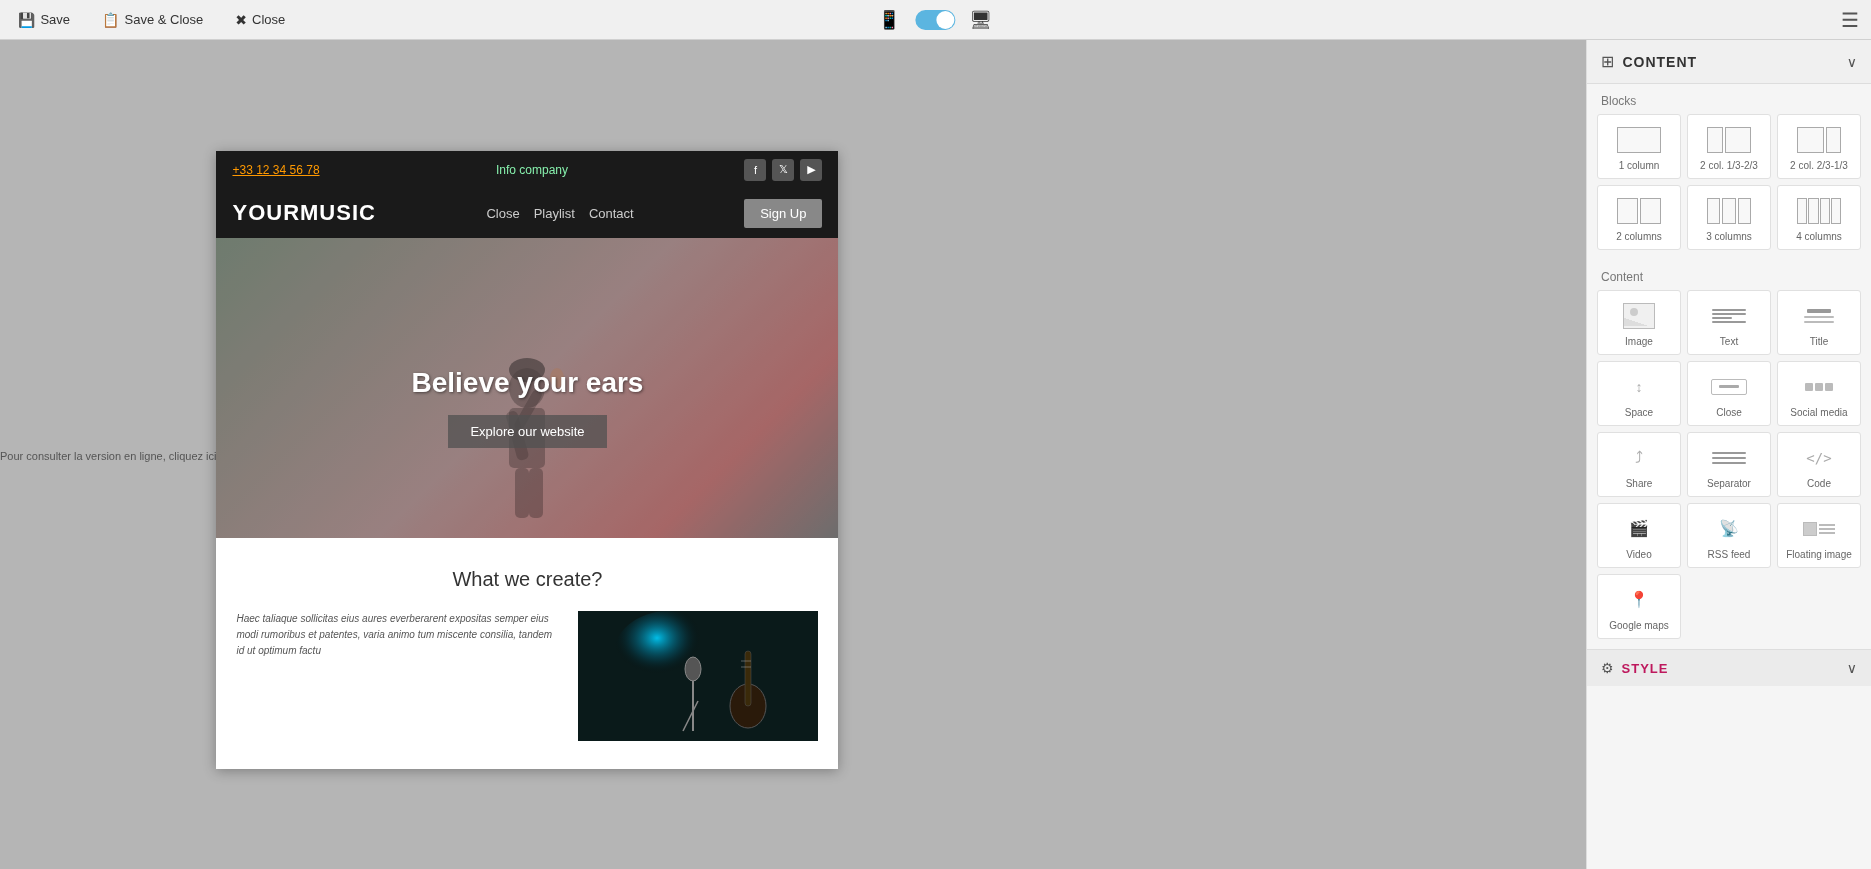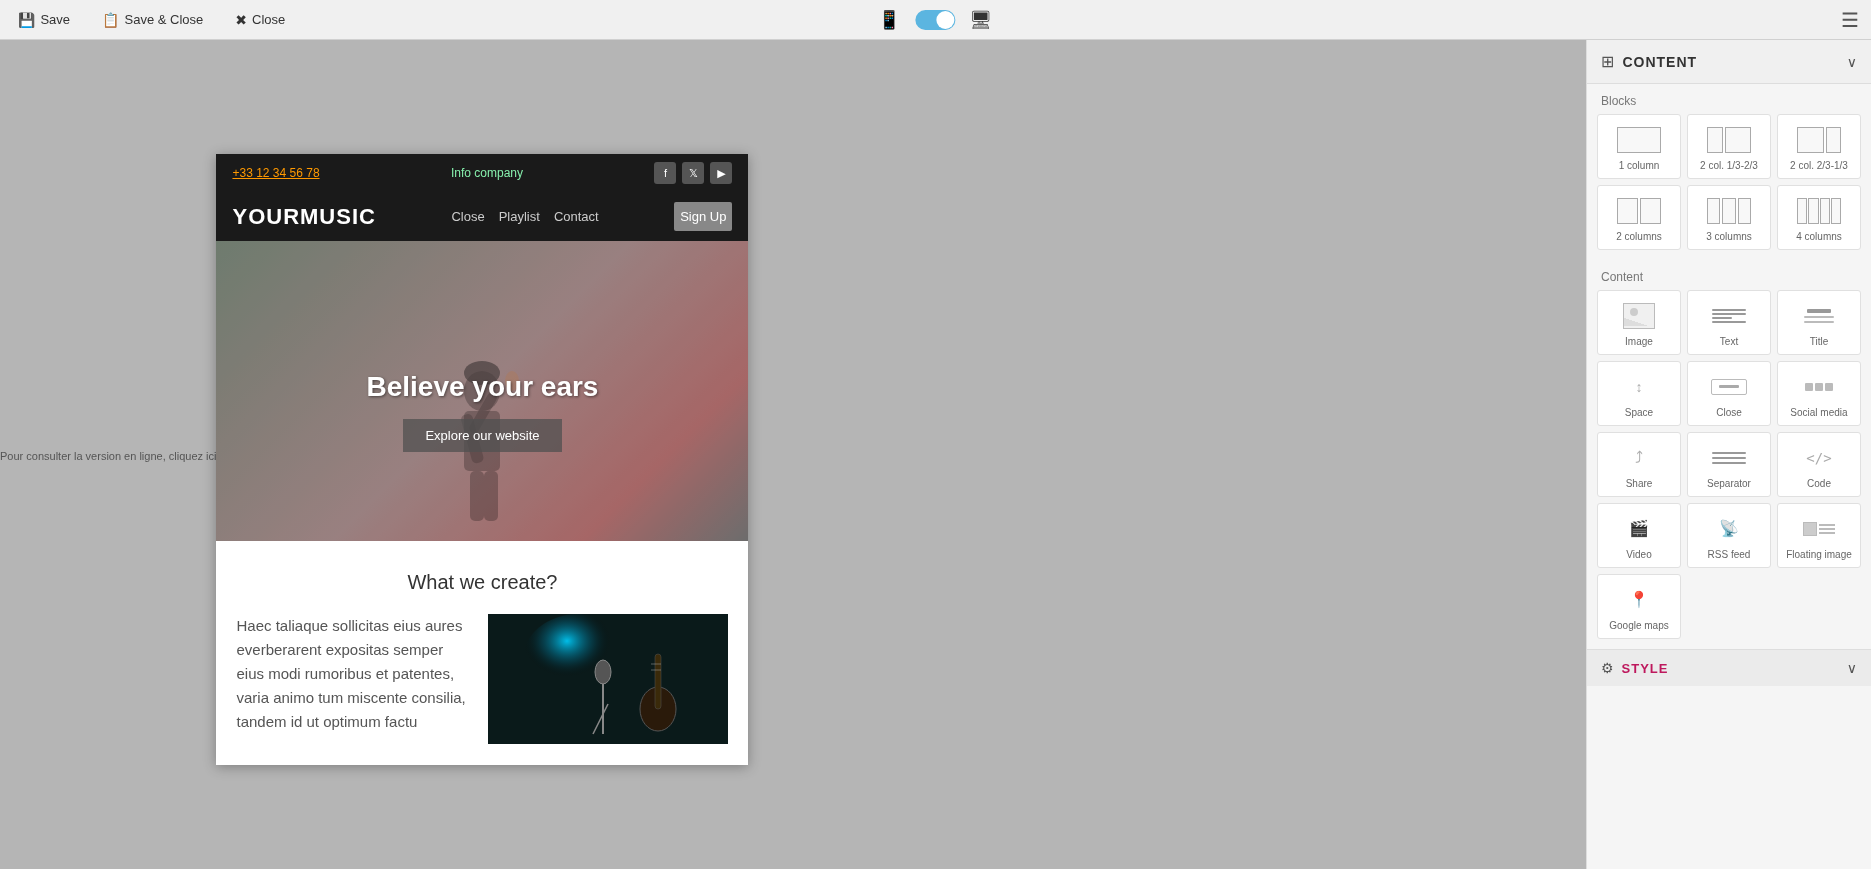--- a/index.html
+++ b/index.html
@@ -84,21 +84,21 @@
     .notice-bar {
       font-size: 11px;
       color: #555;
       margin-bottom: 8px;
       text-align: center;
     }
     .notice-bar a { color: #555; }
 
     
     .site-preview {
-      width: 532px;
+      width: 622px;
       background: white;
       box-shadow: 0 2px 12px rgba(0,0,0,0.3);
     }
 
     
     .site-top-bar {
       background: #1a1a1a;
       color: white;
       display: flex;
       align-items: center;
@@ -125,21 +125,21 @@
       justify-content: space-between;
       padding: 10px 16px;
     }
     .site-logo { color: white; font-size: 22px; font-weight: bold; letter-spacing: 1px; }
     .nav-links { display: flex; gap: 14px; }
     .nav-link { color: #ccc; font-size: 13px; text-decoration: none; cursor: pointer; }
     .nav-signup {
       background: #888;
       color: white;
       border: none;
-      padding: 7px 6px;
+      padding: 7px 16px;
       font-size: 13px;
       cursor: pointer;
       border-radius: 2px;
     }
 
     
     .site-hero {
       width: 100%;
       height: 300px;
       background: linear-gradient(135deg, #8a9a8a 0%, #c0a0a0 50%, #d08080 80%, #888 100%);
@@ -172,37 +172,38 @@
       left: 50%;
       transform: translateX(-50%);
       width: 120px;
       height: 180px;
       opacity: 0.6;
     }
 
     
     .site-content {
       background: white;
-      padding: 30px 20px 21px;
+      padding: 30px 20px 28px;
     }
     .section-title {
       text-align: center;
       font-size: 20px;
       color: #333;
       margin-bottom: 20px;
     }
     .content-grid {
       display: flex;
       gap: 16px;
     }
     .content-text {
       flex: 1;
-      font-size: 15px;
+      font-size: 10px;
       color: #555;
       line-height: 1.6;
+      font-style: italic;
     }
     .content-image {
       width: 240px;
       height: 130px;
       background: linear-gradient(135deg, #111 0%, #1a3a3a 40%, #0a2a2a 60%, #222 100%);
       position: relative;
       overflow: hidden;
       flex-shrink: 0;
     }
 

